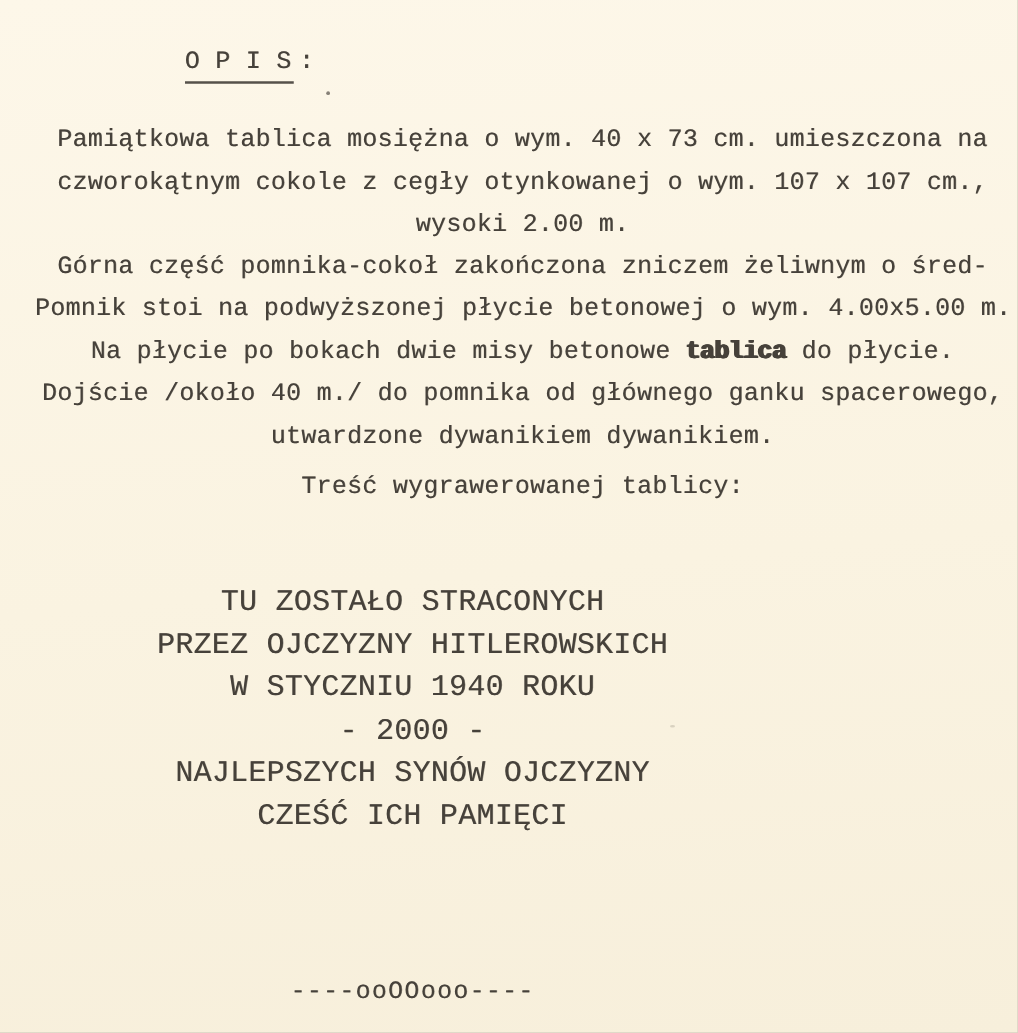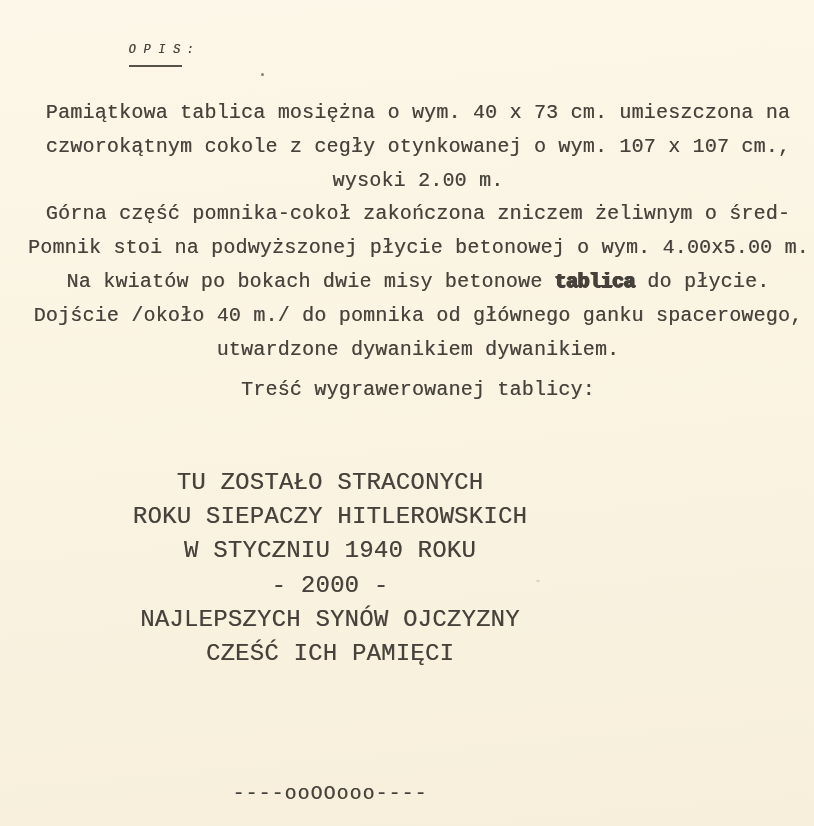--- a/index.html
+++ b/index.html
@@ -19,23 +19,22 @@
   }
   .typed {
     text-shadow: 0.4px 0 0 rgba(70, 65, 58, 0.55);
     letter-spacing: 0.2px;
     white-space: pre;
   }
   .title-wrap {
     position: absolute;
     left: 99px;
     top: 14px;
-    font-size: 12px;
+    font-size: 20px;
     line-height: 24px;
-    font-style: italic;
   }
   .title-letters {
     display: inline-block;
     border-bottom: 2px solid #56514a;
     padding: 0 2px 3px 0;
   }
   .title-colon {
     display: inline-block;
     padding-left: 4px;
   }
@@ -111,30 +110,30 @@
   <div class="title-wrap typed">
     <span class="title-letters">O P I S</span><span class="title-colon">:</span>
   </div>
 
   <div class="body-block">
     <div class="body-line typed">Pamiątkowa tablica mosiężna o wym. 40 x 73 cm. umieszczona na</div>
     <div class="body-line typed">czworokątnym cokole z cegły otynkowanej o wym. 107 x 107 cm.,</div>
     <div class="body-line typed">wysoki 2.00 m.</div>
     <div class="body-line typed">Górna część pomnika-cokoł zakończona zniczem żeliwnym o śred-</div>
     <div class="body-line typed">Pomnik stoi na podwyższonej płycie betonowej o wym. 4.00x5.00 m.</div>
-    <div class="body-line typed"><span>Na kwiatów po bokach dwie misy betonowe </span><span class="overstrike">tablica</span><span> do płycie.</span></div>
+    <div class="body-line typed"><span>Na płycie po bokach dwie misy betonowe </span><span class="overstrike">tablica</span><span> do płycie.</span></div>
     <div class="body-line typed">Dojście /około 40 m./ do pomnika od głównego ganku spacerowego,</div>
     <div class="body-line typed">utwardzone dywanikiem dywanikiem.</div>
     <div class="gap-line"></div>
     <div class="body-line typed">Treść wygrawerowanej tablicy:</div>
   </div>
 
   <div class="inscription">
     <div class="inscription-line typed">TU ZOSTAŁO STRACONYCH</div>
-    <div class="inscription-line typed">ROKU SIEPACZY HITLEROWSKICH</div>
+    <div class="inscription-line typed">PRZEZ OJCZYZNY HITLEROWSKICH</div>
     <div class="inscription-line typed">W STYCZNIU 1940 ROKU</div>
     <div class="inscription-line typed">- 2000 -</div>
     <div class="inscription-line typed">NAJLEPSZYCH SYNÓW OJCZYZNY</div>
     <div class="inscription-line typed">CZEŚĆ ICH PAMIĘCI</div>
   </div>
 
   <div class="divider typed">----ooOOooo----</div>
 
 </div>
 

